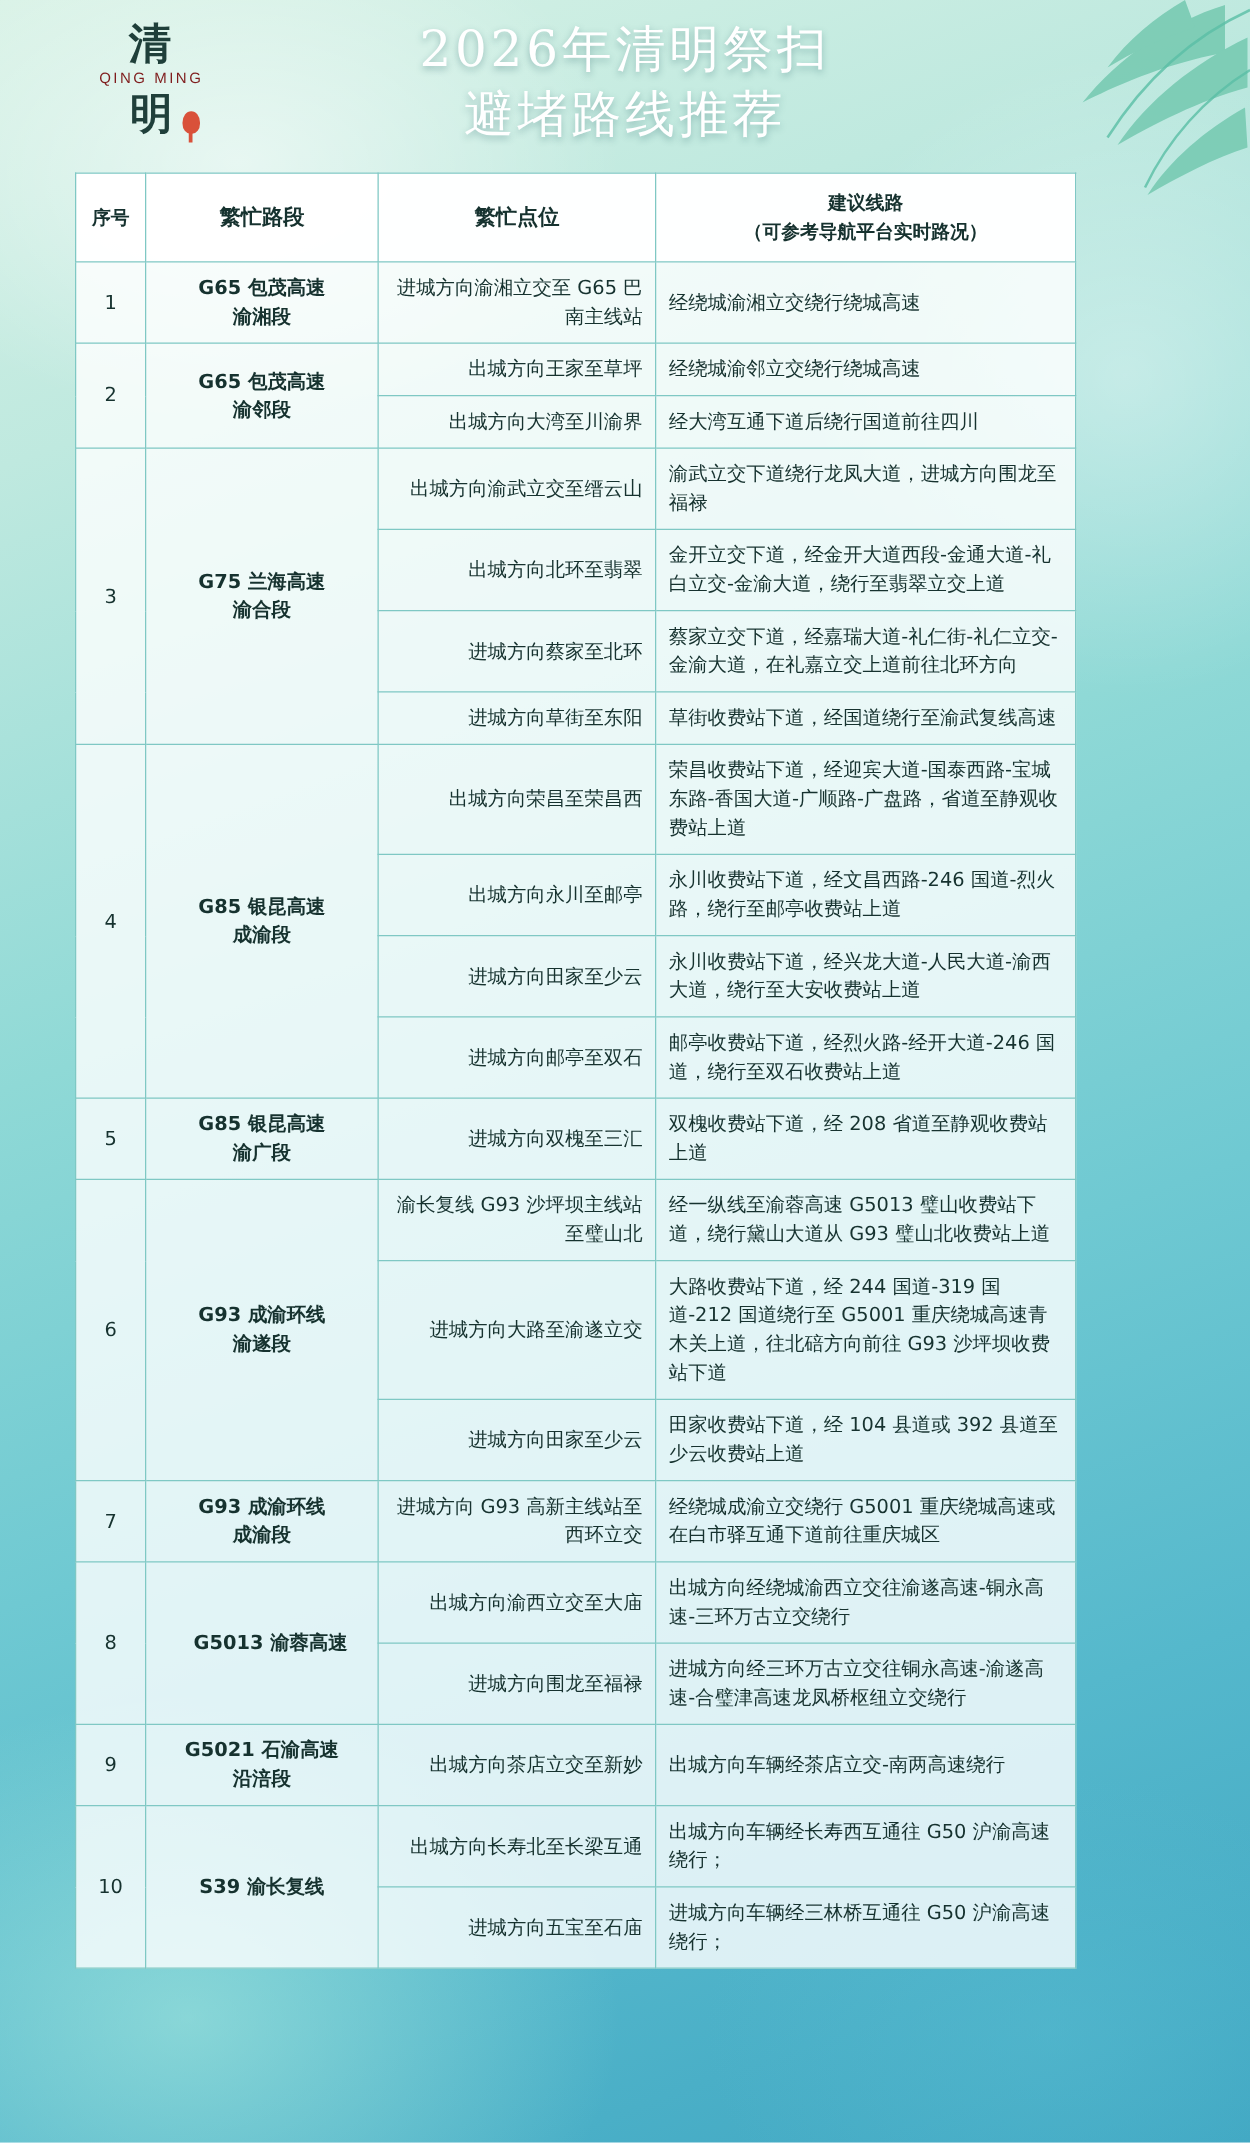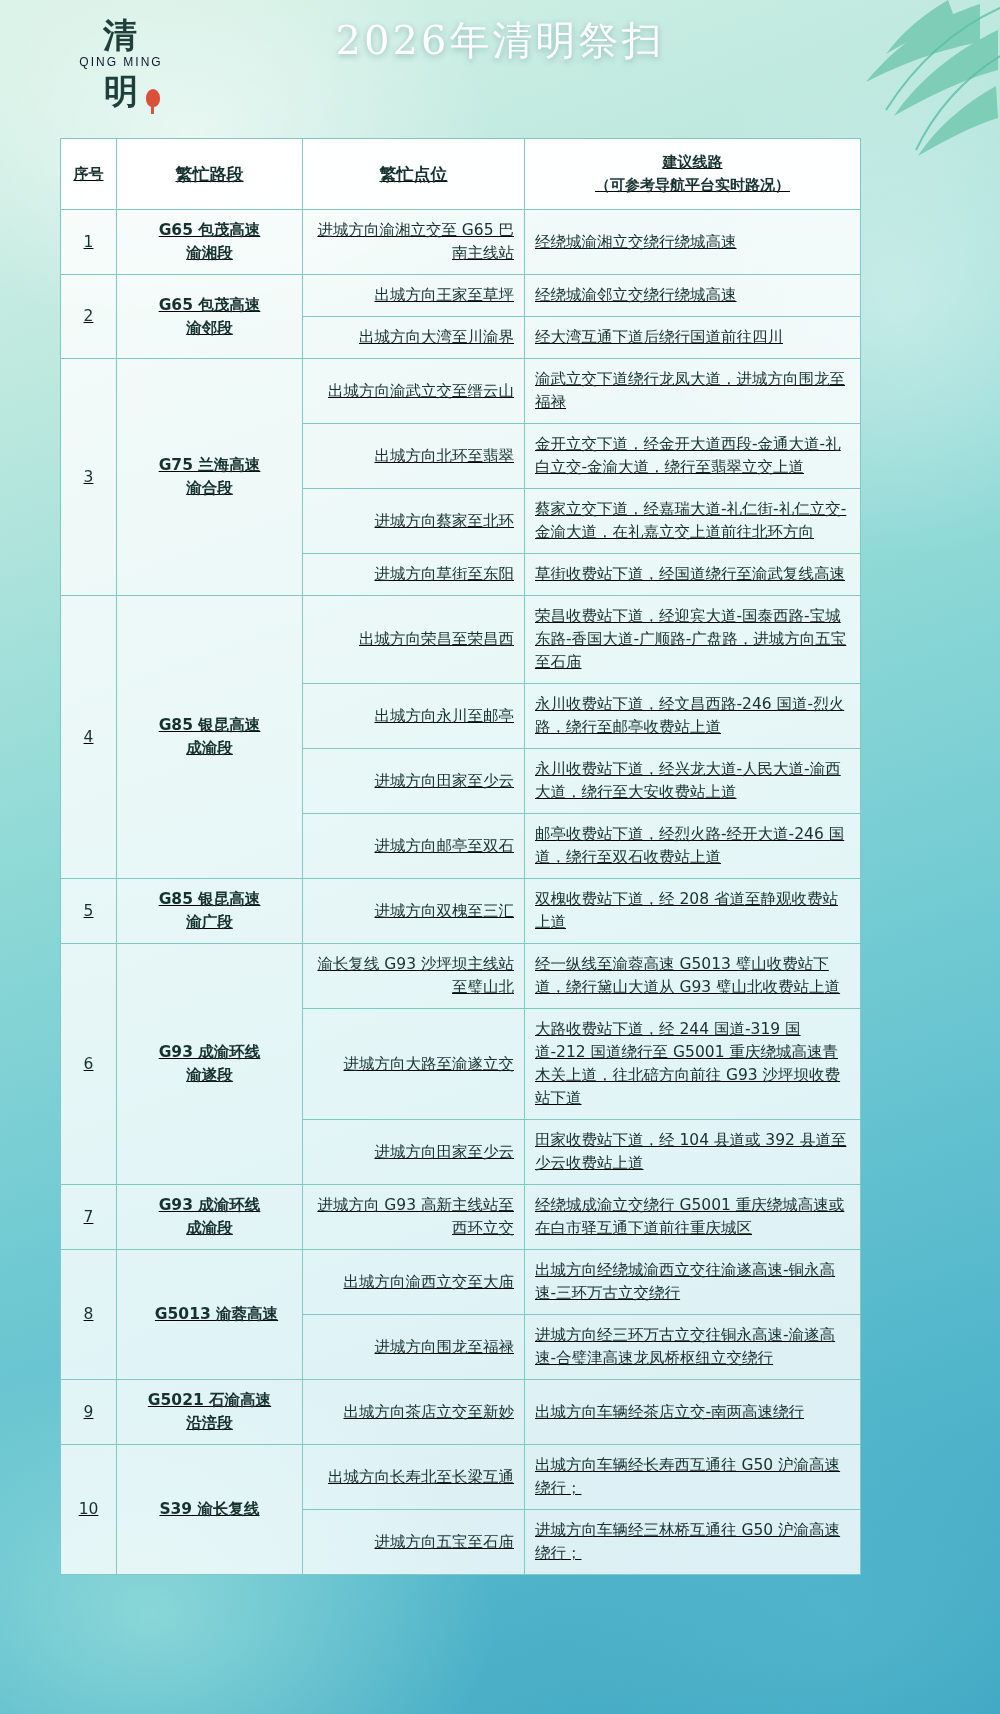--- a/index.html
+++ b/index.html
@@ -61,21 +61,21 @@
   .logo .cn-top {
     font-family: "DejaVu Serif", serif;
     font-size: 34px;
     font-weight: bold;
     letter-spacing: 2px;
     line-height: 38px;
   }
   .logo .pinyin {
     font-size: 12px;
     letter-spacing: 2px;
-    color: #0f172a;
+    color: #7f1d1d;
     margin-top: 1px;
   }
   .logo .cn-bottom {
     font-family: "DejaVu Serif", serif;
     font-size: 34px;
     font-weight: bold;
     line-height: 40px;
     margin-top: 2px;
     position: relative;
     display: inline-block;
@@ -123,21 +123,20 @@
     height: 180px;
     pointer-events: none;
   }
 
   
   .table-wrap {
     position: absolute;
     left: 60px;
     top: 138px;
     width: 864px;
-    text-decoration: underline;
   }
   table.route-table {
     border-collapse: collapse;
     width: 800px;
     background: rgba(255,255,255,0.80);
     table-layout: fixed;
   }
   table.route-table th,
   table.route-table td {
     border: 1px solid #7fc8c4;
@@ -215,20 +214,21 @@
     <div class="cn-top">清</div>
     <div class="pinyin">QING MING</div>
     <div class="cn-bottom">
       <span>明</span>
       <span class="lantern"></span>
     </div>
   </div>
 
   <div class="title-block">
     <div class="title-line">2026年清明祭扫</div>
+    <div class="title-line">避堵路线推荐</div>
   </div>
 </div>
 
 <div class="table-wrap">
   <table class="route-table">
     <colgroup>
       <col class="c-idx">
         <col class="c-seg">
         <col class="c-pt">
         <col class="c-adv">
@@ -282,21 +282,21 @@
         </tr>
         <tr>
           <td class="pt">进城方向草街至东阳</td>
           <td class="adv">草街收费站下道，经国道绕行至渝武复线高速</td>
         </tr>
         <tr>
           <td class="idx" rowspan="4">4</td>
           <td class="seg" rowspan="4" style="white-space: pre-line;">G85 银昆高速
 成渝段</td>
           <td class="pt">出城方向荣昌至荣昌西</td>
-          <td class="adv">荣昌收费站下道，经迎宾大道-国泰西路-宝城东路-香国大道-广顺路-广盘路，进城方向五宝至石庙</td>
+          <td class="adv">荣昌收费站下道，经迎宾大道-国泰西路-宝城东路-香国大道-广顺路-广盘路，省道至静观收费站上道</td>
         </tr>
         <tr>
           <td class="pt">出城方向永川至邮亭</td>
           <td class="adv">永川收费站下道，经文昌西路-246 国道-烈火路，绕行至邮亭收费站上道</td>
         </tr>
         <tr>
           <td class="pt">进城方向田家至少云</td>
           <td class="adv">永川收费站下道，经兴龙大道-人民大道-渝西大道，绕行至大安收费站上道</td>
         </tr>
         <tr>

